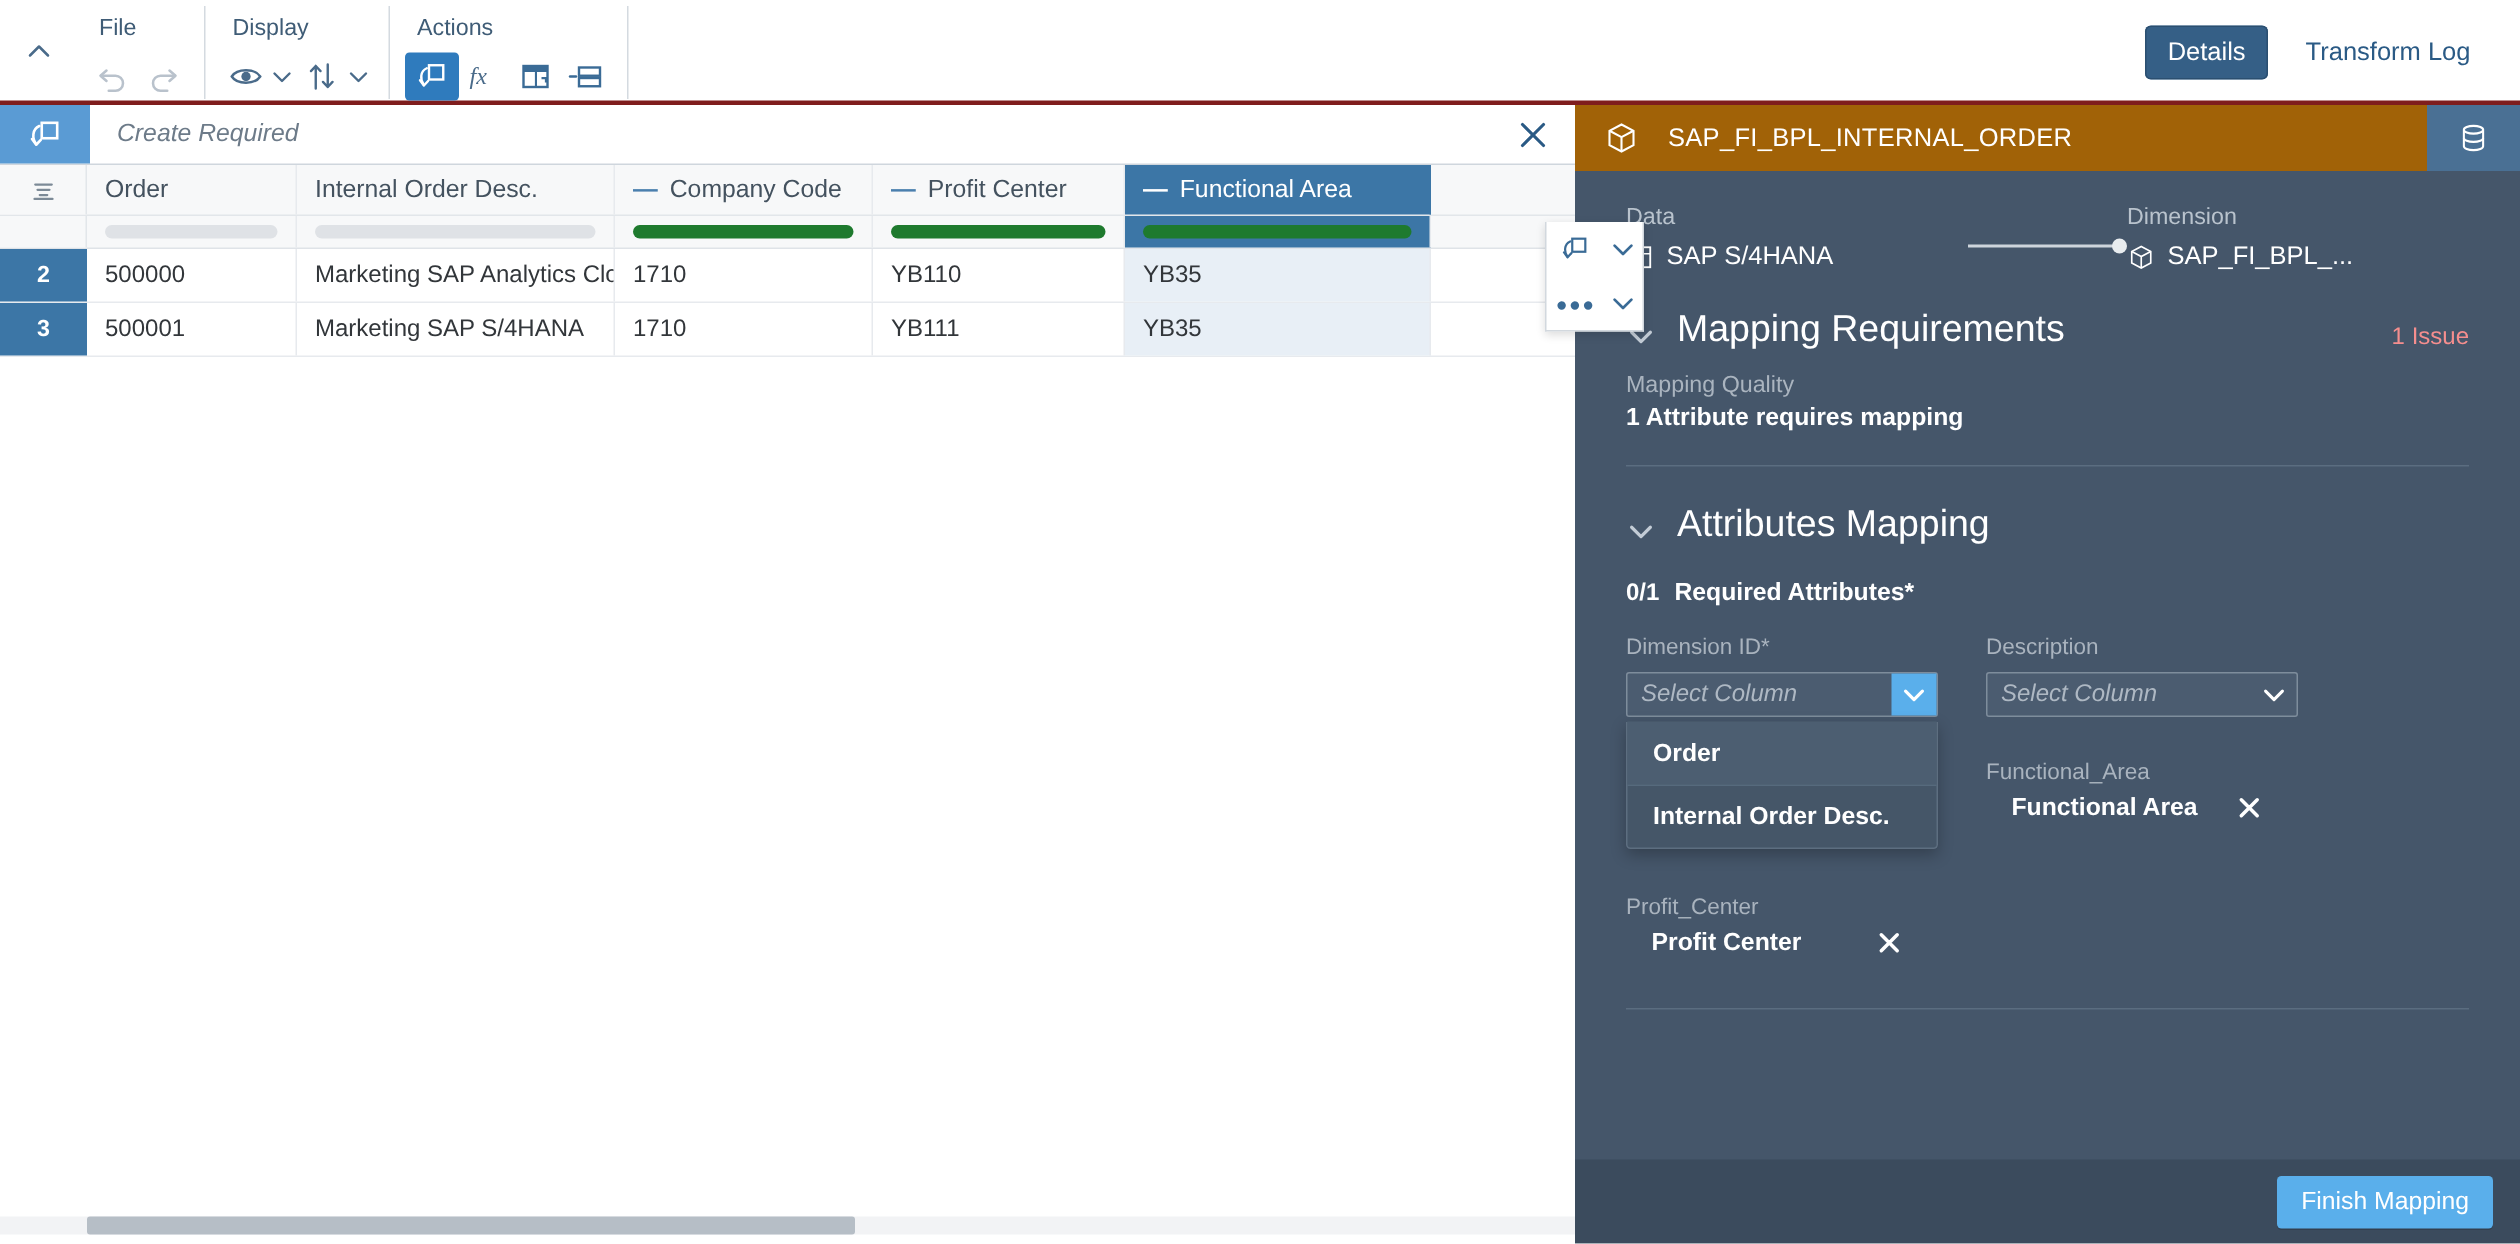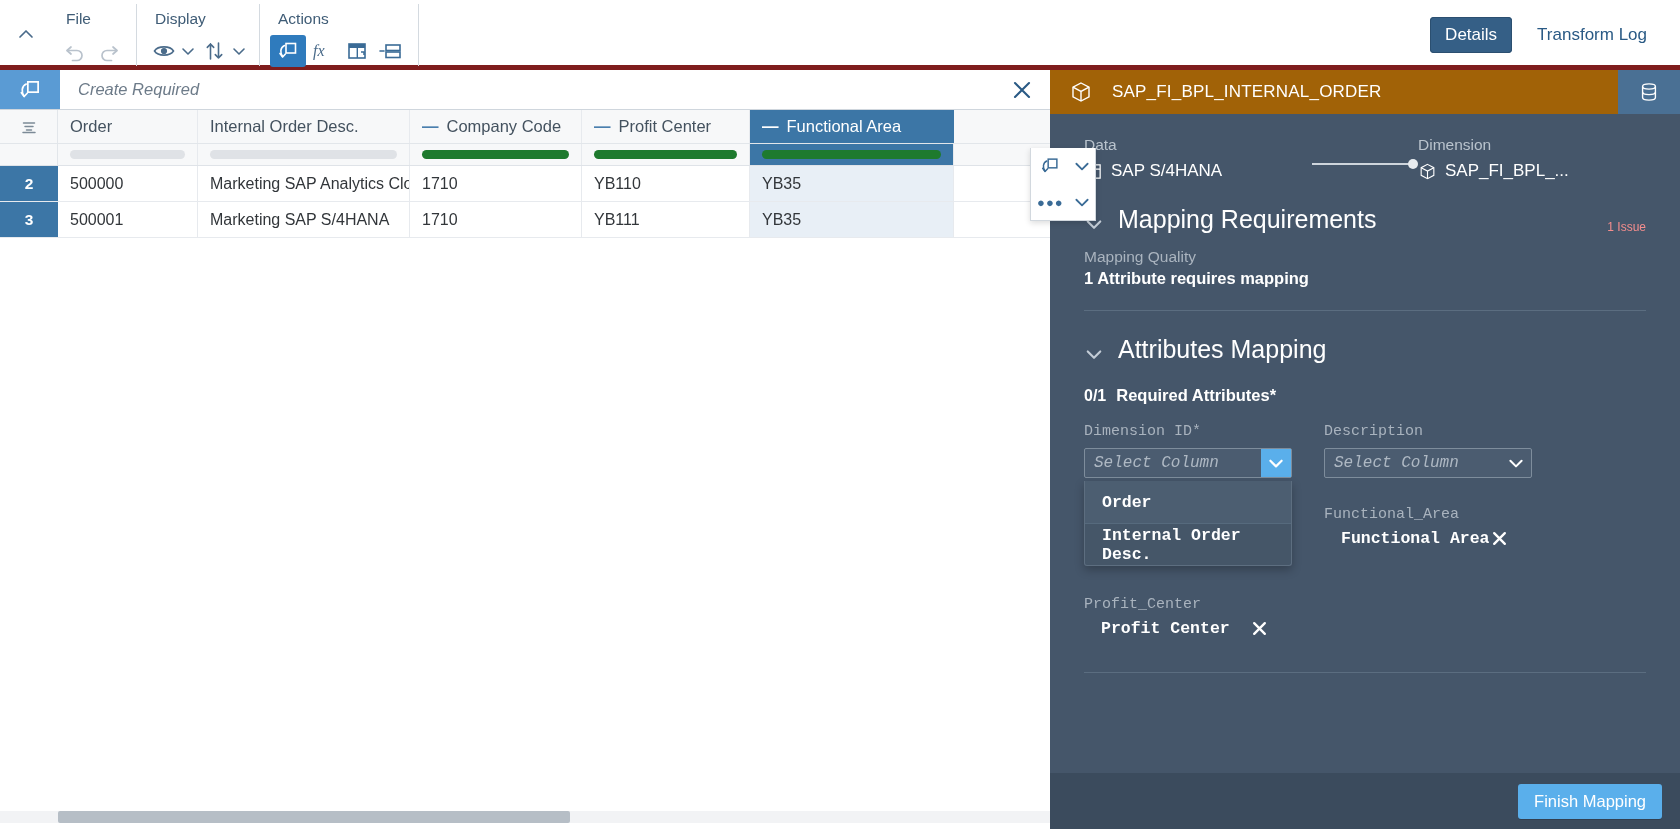--- a/index.html
+++ b/index.html
@@ -7,21 +7,21 @@
     width: 1680px; height: 829px;
     font-family: "Liberation Sans", sans-serif;
     background: #ffffff;
     overflow: hidden;
   }
   #app { position: relative; width: 1680px; height: 829px; }
 
   
   .toolbar {
     position: absolute; left: 0; top: 0; width: 1680px; height: 70px;
-    background: #ffffff; border-bottom: 5px solid #7f1d1d;
+    background: #ffffff; border-bottom: 3px solid #7f1d1d;
     display: flex; align-items: flex-start;
   }
   .tb-collapse {
     width: 52px; height: 70px; display: flex; align-items: center; justify-content: center;
     color: #4a6b8a; cursor: pointer;
   }
   .tb-group { display: flex; flex-direction: column; height: 70px; padding-top: 9px; }
   .tb-group-title {
     font-size: 15.5px; color: #3f5c76; padding: 0 12px 0 14px; margin-bottom: 3px;
     height: 20px; line-height: 20px; white-space: nowrap;
@@ -147,33 +147,33 @@
   .conn-col { width: 228px; }
   .conn-label { color: #b9c3cd; font-size: 15.5px; margin-bottom: 7px; }
   .conn-value { color: #ffffff; font-size: 17px; display: flex; align-items: center; gap: 8px; }
   .conn-line { flex: 1; position: relative; height: 40px; }
   .conn-line .line { position: absolute; left: 0; right: 8px; top: 27px; height: 2px; background: #ced5dc; }
   .conn-line .dot { position: absolute; right: 0; top: 23px; width: 10px; height: 10px; border-radius: 50%; background: #e8ecef; }
 
   .sec-head { display: flex; align-items: flex-end; padding: 24px 34px 0 34px; }
   .sec-chev { color: #c3ccd6; margin-right: 14px; display: flex; align-items: center; cursor: pointer; }
   .sec-title { color: #ffffff; font-size: 25px; font-weight: normal; }
-  .sec-issue { margin-left: auto; color: #f58e8e; font-size: 12px; }
+  .sec-issue { margin-left: auto; color: #f58e8e; font-size: 16px; }
 
   .sub-label { color: #aab4bf; font-size: 15.5px; padding: 14px 34px 0 34px; }
   .sub-value { color: #ffffff; font-size: 16.5px; font-weight: bold; padding: 3px 34px 0 34px; }
 
   .divider { height: 1px; background: #5b6d80; margin: 22px 34px 0 34px; }
 
   .req-row { display: flex; align-items: baseline; padding: 22px 34px 0 34px; gap: 10px; }
   .req-count { color: #ffffff; font-size: 16px; font-weight: bold; }
   .req-text { color: #ffffff; font-size: 16.5px; font-weight: bold; }
 
   .map-grid { display: flex; padding: 18px 34px 0 34px; gap: 32px; position: relative; }
-  .map-col { width: 208px; position: relative; font-family: Liberation Mono, monospace; }
+  .map-col { width: 208px; position: relative; }
   .fld-label { color: #a9b3be; font-size: 15px; margin-bottom: 8px; }
 
   .select-box {
     height: 30px; display: flex; align-items: stretch;
     border: 1px solid #7e8d9c; background: #4b5c70; border-radius: 2px; cursor: pointer;
   }
   .select-text { flex: 1; display: flex; align-items: center; padding-left: 9px;
                  color: #aeb8c3; font-size: 16px; font-style: italic; }
   .select-arrow { width: 30px; display: flex; align-items: center; justify-content: center; color: #fff; }
   .select-arrow.bright { background: #5aafeb; }

